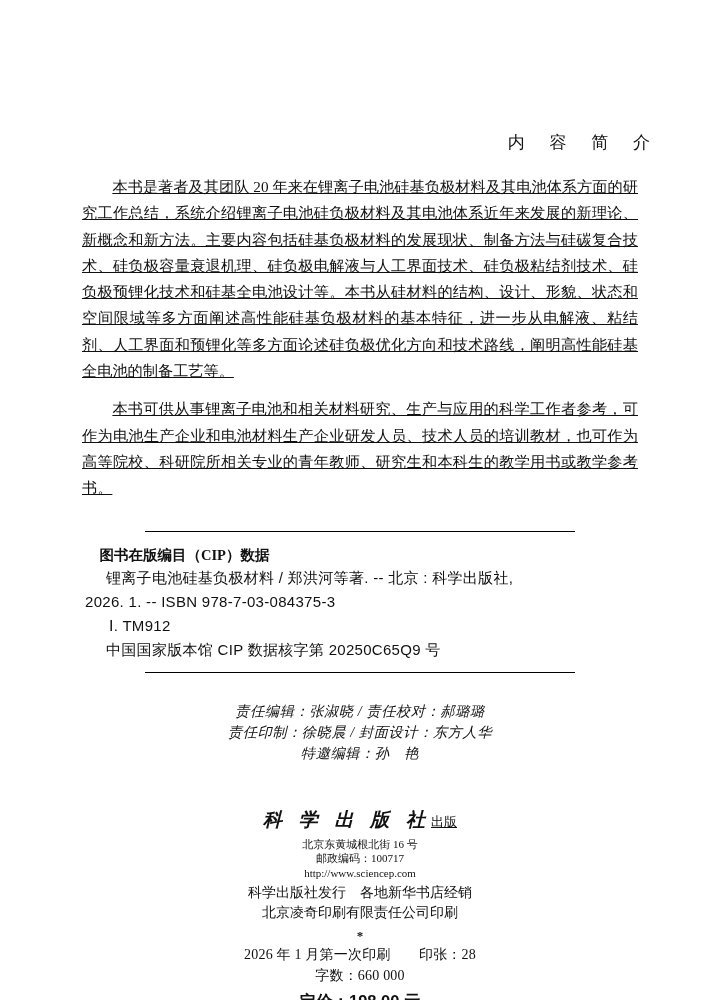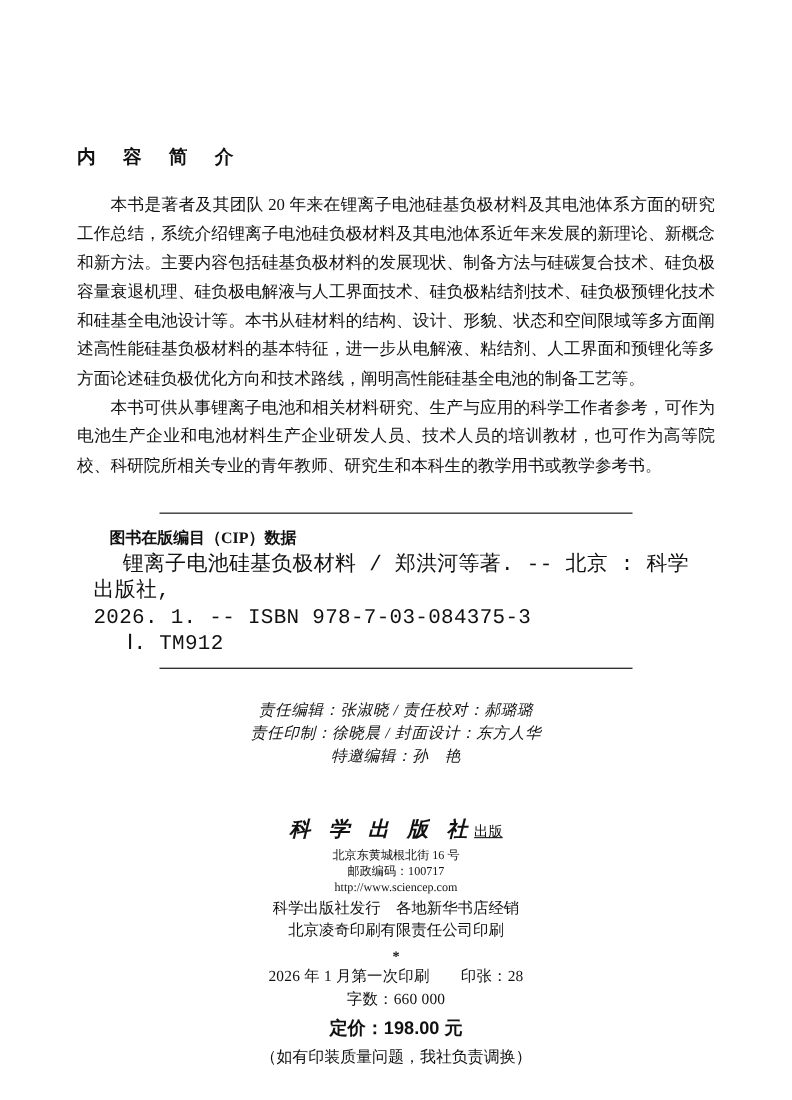--- a/index.html
+++ b/index.html
@@ -22,41 +22,42 @@
     top: 0;
     width: 720px;
     height: 1000px;
     box-sizing: border-box;
     padding: 0 60px;
   }
 
   
   .brief-title {
     margin-top: 131px;
-    text-align: left;
+    text-align: right;
     font-size: 17px;
-    font-weight: bold;
+    font-weight: normal;
     letter-spacing: 10px;
     text-indent: 10px;
     font-family: "Liberation Sans", "DejaVu Sans", sans-serif;
   }
 
   .brief-body {
     margin-top: 20px;
     padding: 0 10px;
   }
 
   .brief-body p {
-    margin: 0;
+    margin: 12px;
     font-size: 15.2px;
     line-height: 26.3px;
     text-align: justify;
     text-justify: inter-ideograph;
     text-indent: 2em;
     font-family: "Liberation Serif", "DejaVu Serif", serif;
+    text-decoration: underline;
   }
 
   
   .cip-block {
     margin-top: 29px;
     padding: 0 25px;
   }
   .rule {
     height: 0;
     border: 0;
@@ -67,23 +68,23 @@
     padding: 12px 0 6px 0;
   }
   .cip-heading {
     font-size: 14.5px;
     font-weight: bold;
     line-height: 22px;
     text-indent: 1em;
     font-family: "Liberation Serif", "DejaVu Serif", serif;
   }
   .cip-line {
-    font-size: 19px;
+    font-size: 15px;
     line-height: 24px;
-    font-family: Liberation Mono, monospace;
+    font-family: Liberation Sans, sans-serif;
     letter-spacing: 0.3px;
   }
   .cip-line.indent1 { text-indent: 1.4em; }
   .cip-line.indent0 { text-indent: 0; }
   .cip-line.indent-cls { text-indent: 1.6em; }
   .rule-bottom {
     margin-top: 4px;
   }
 
   
@@ -185,20 +186,21 @@
 
     <div class="cip-inner">
       <div class="cip-heading">图书在版编目（CIP）数据</div>
 
       <div class="cip-line indent1">锂离子电池硅基负极材料 / 郑洪河等著. -- 北京 : 科学出版社,</div>
 
       <div class="cip-line indent0">2026. 1. -- ISBN 978-7-03-084375-3</div>
 
       <div class="cip-line indent-cls">Ⅰ. TM912</div>
 
+      <div class="cip-line indent1">中国国家版本馆 CIP 数据核字第 20250C65Q9 号</div>
     </div>
 
     <hr class="rule rule-bottom">
   </div>
 
   <div class="credits">
     <div>责任编辑：张淑晓 / 责任校对：郝璐璐</div>
     <div>责任印制：徐晓晨 / 封面设计：东方人华</div>
     <div>特邀编辑：孙　艳</div>
   </div>

